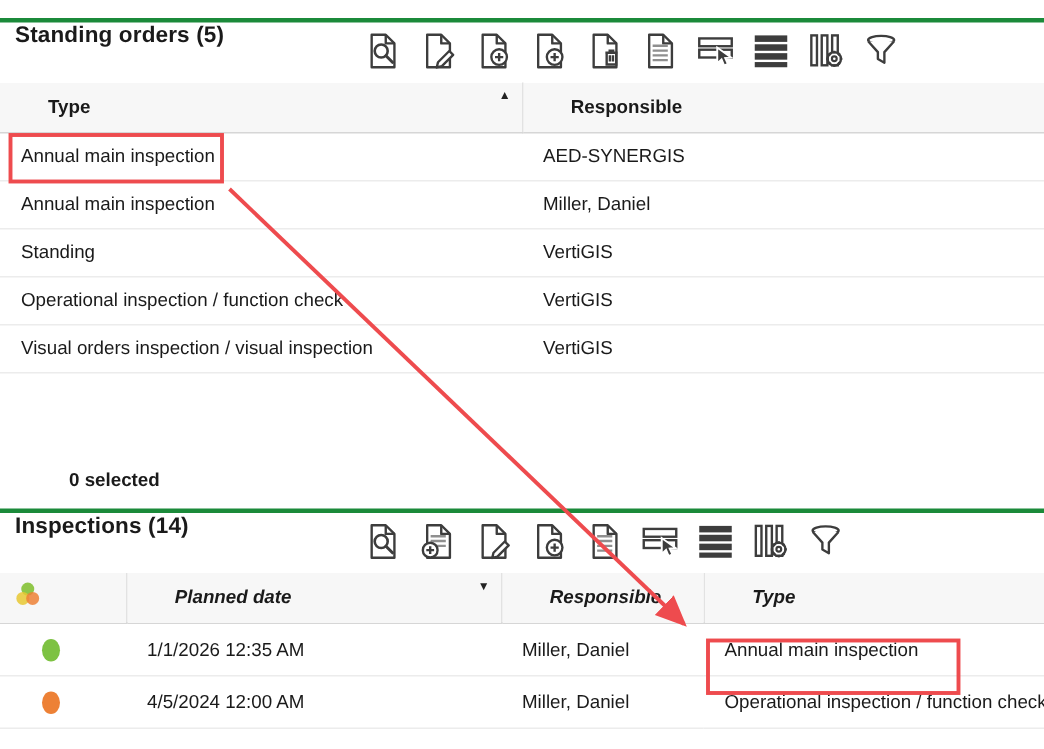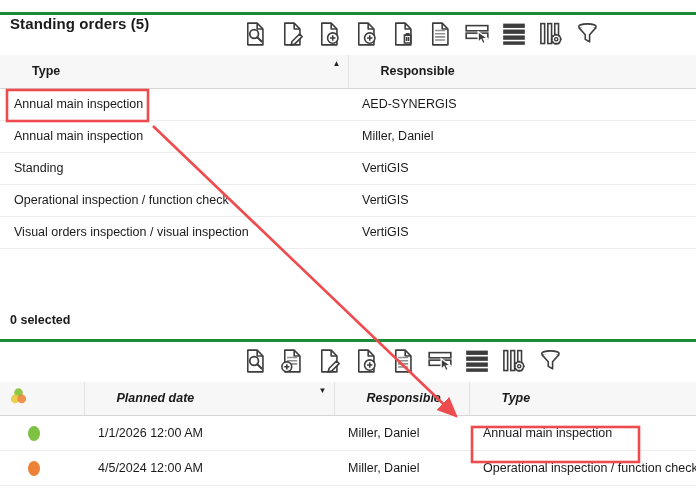--- a/index.html
+++ b/index.html
@@ -40,21 +40,21 @@
   thead th:last-child{border-right:1px solid var(--header-div);}
   tbody td{border-bottom:1px solid var(--row-border);}
   .so-table tbody td{height:32px;}
   .insp-table thead th{height:34px;font-style:italic;}
   .insp-table tbody td{height:35px;}
   .sort-glyph{position:absolute;right:7px;top:4px;font-size:8px;color:#222;}
   .status-cell{padding-left:28px;}
   .status-dot{display:inline-block;width:12px;height:15px;border-radius:50%;vertical-align:middle;}
   .hdr-status-icon{display:inline-block;vertical-align:middle;margin-left:9px;}
 
-  .selected-bar{padding:64px 0 12px 10px;font-size:12.5px;font-weight:bold;}
+  .selected-bar{padding:64px 0 12px 10px;font-size:12.5px;font-weight:bold;margin-left:36px;}
 
   .overlay{position:absolute;left:0;top:0;width:696px;height:499px;pointer-events:none;}
   .hidden-defs{position:absolute;width:0;height:0;overflow:hidden;}
 </style>
 </head>
 <body>
 
 <svg class="hidden-defs" aria-hidden="true">
   <defs>
     <g id="doc-base">
@@ -220,20 +220,21 @@
     </tbody>
   </table>
 
   <div class="selected-bar">0 selected</div>
 </div>
 
 <div>
   <div class="green-rule"></div>
 
   <div class="panel-header">
+    <div class="panel-title">Inspections (14)</div>
     <div class="toolbar">
       <span class="tbtn">
           <svg>
             <use href="#i-preview"></use>
           </svg>
         </span>
       <span class="tbtn">
           <svg>
             <use href="#i-report-add"></use>
           </svg>
@@ -300,21 +301,21 @@
         <th>
           <span>Type</span>
         </th>
       </tr>
     </thead>
     <tbody>
       <tr>
         <td class="status-cell">
           <span class="status-dot" style="background: rgb(125, 194, 66);"></span>
         </td>
-        <td>1/1/2026 12:00 AM</td>
+        <td>1/1/2026 12:35 AM</td>
         <td>Miller, Daniel</td>
         <td>Annual main inspection</td>
       </tr>
         <tr>
         <td class="status-cell">
           <span class="status-dot" style="background: rgb(237, 129, 54);"></span>
         </td>
         <td>4/5/2024 12:00 AM</td>
         <td>Miller, Daniel</td>
         <td>Operational inspection / function check</td>

